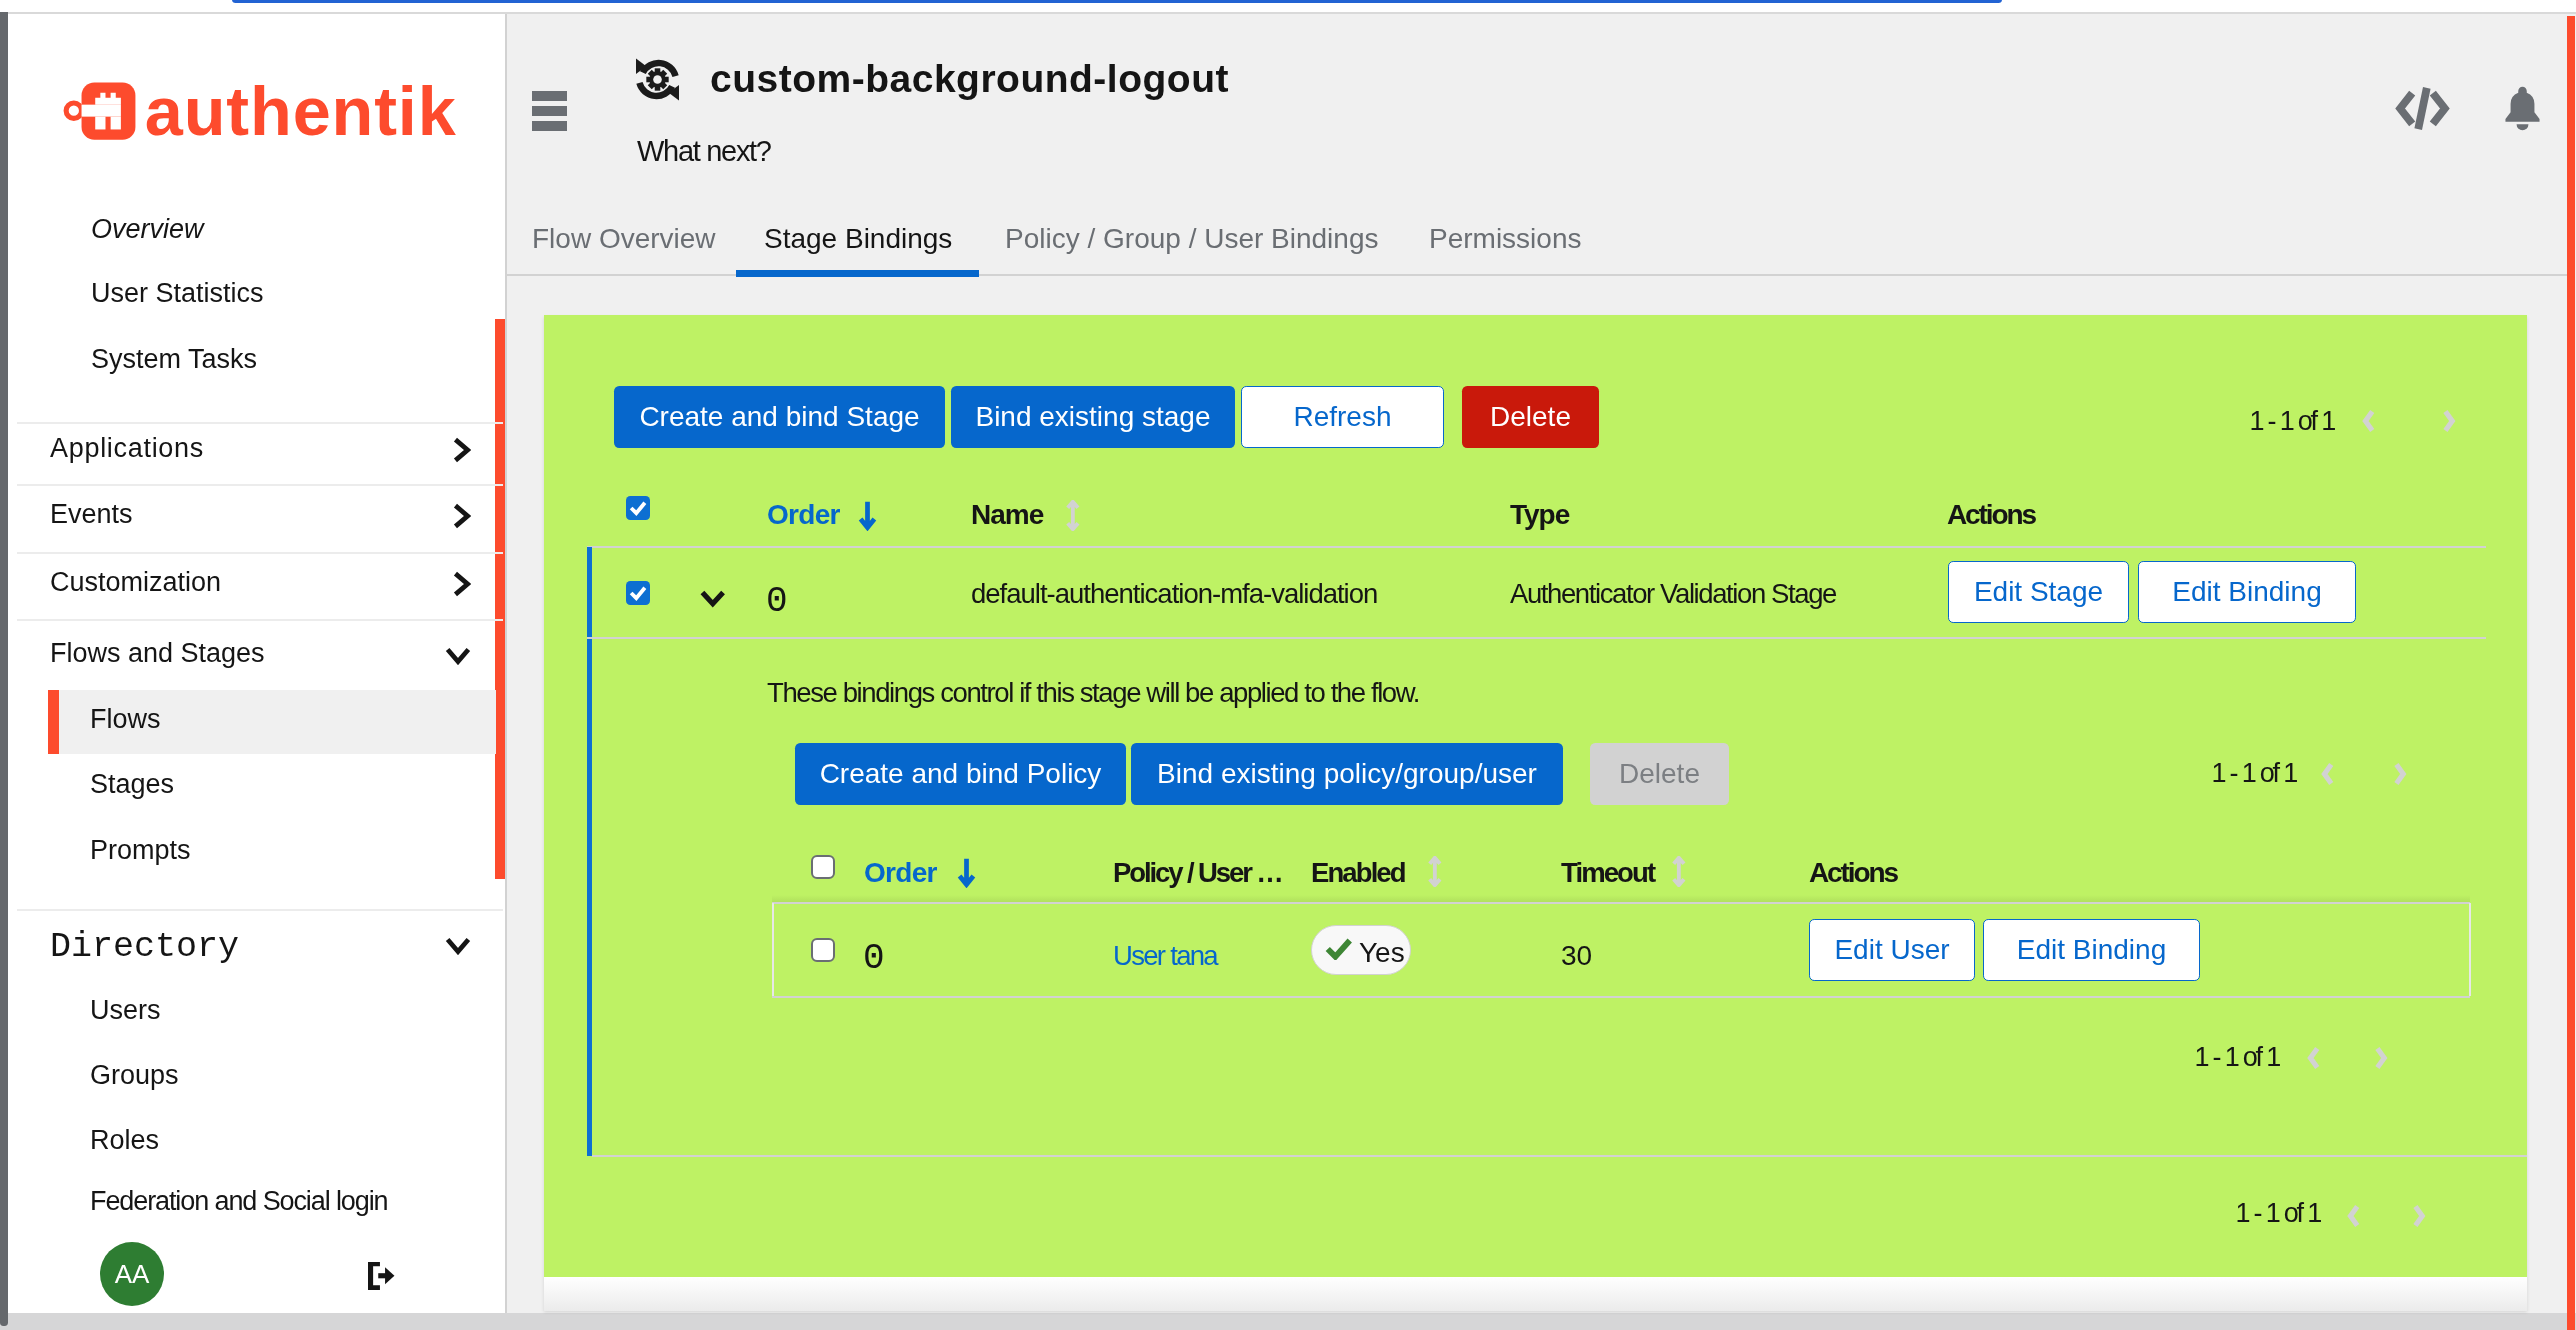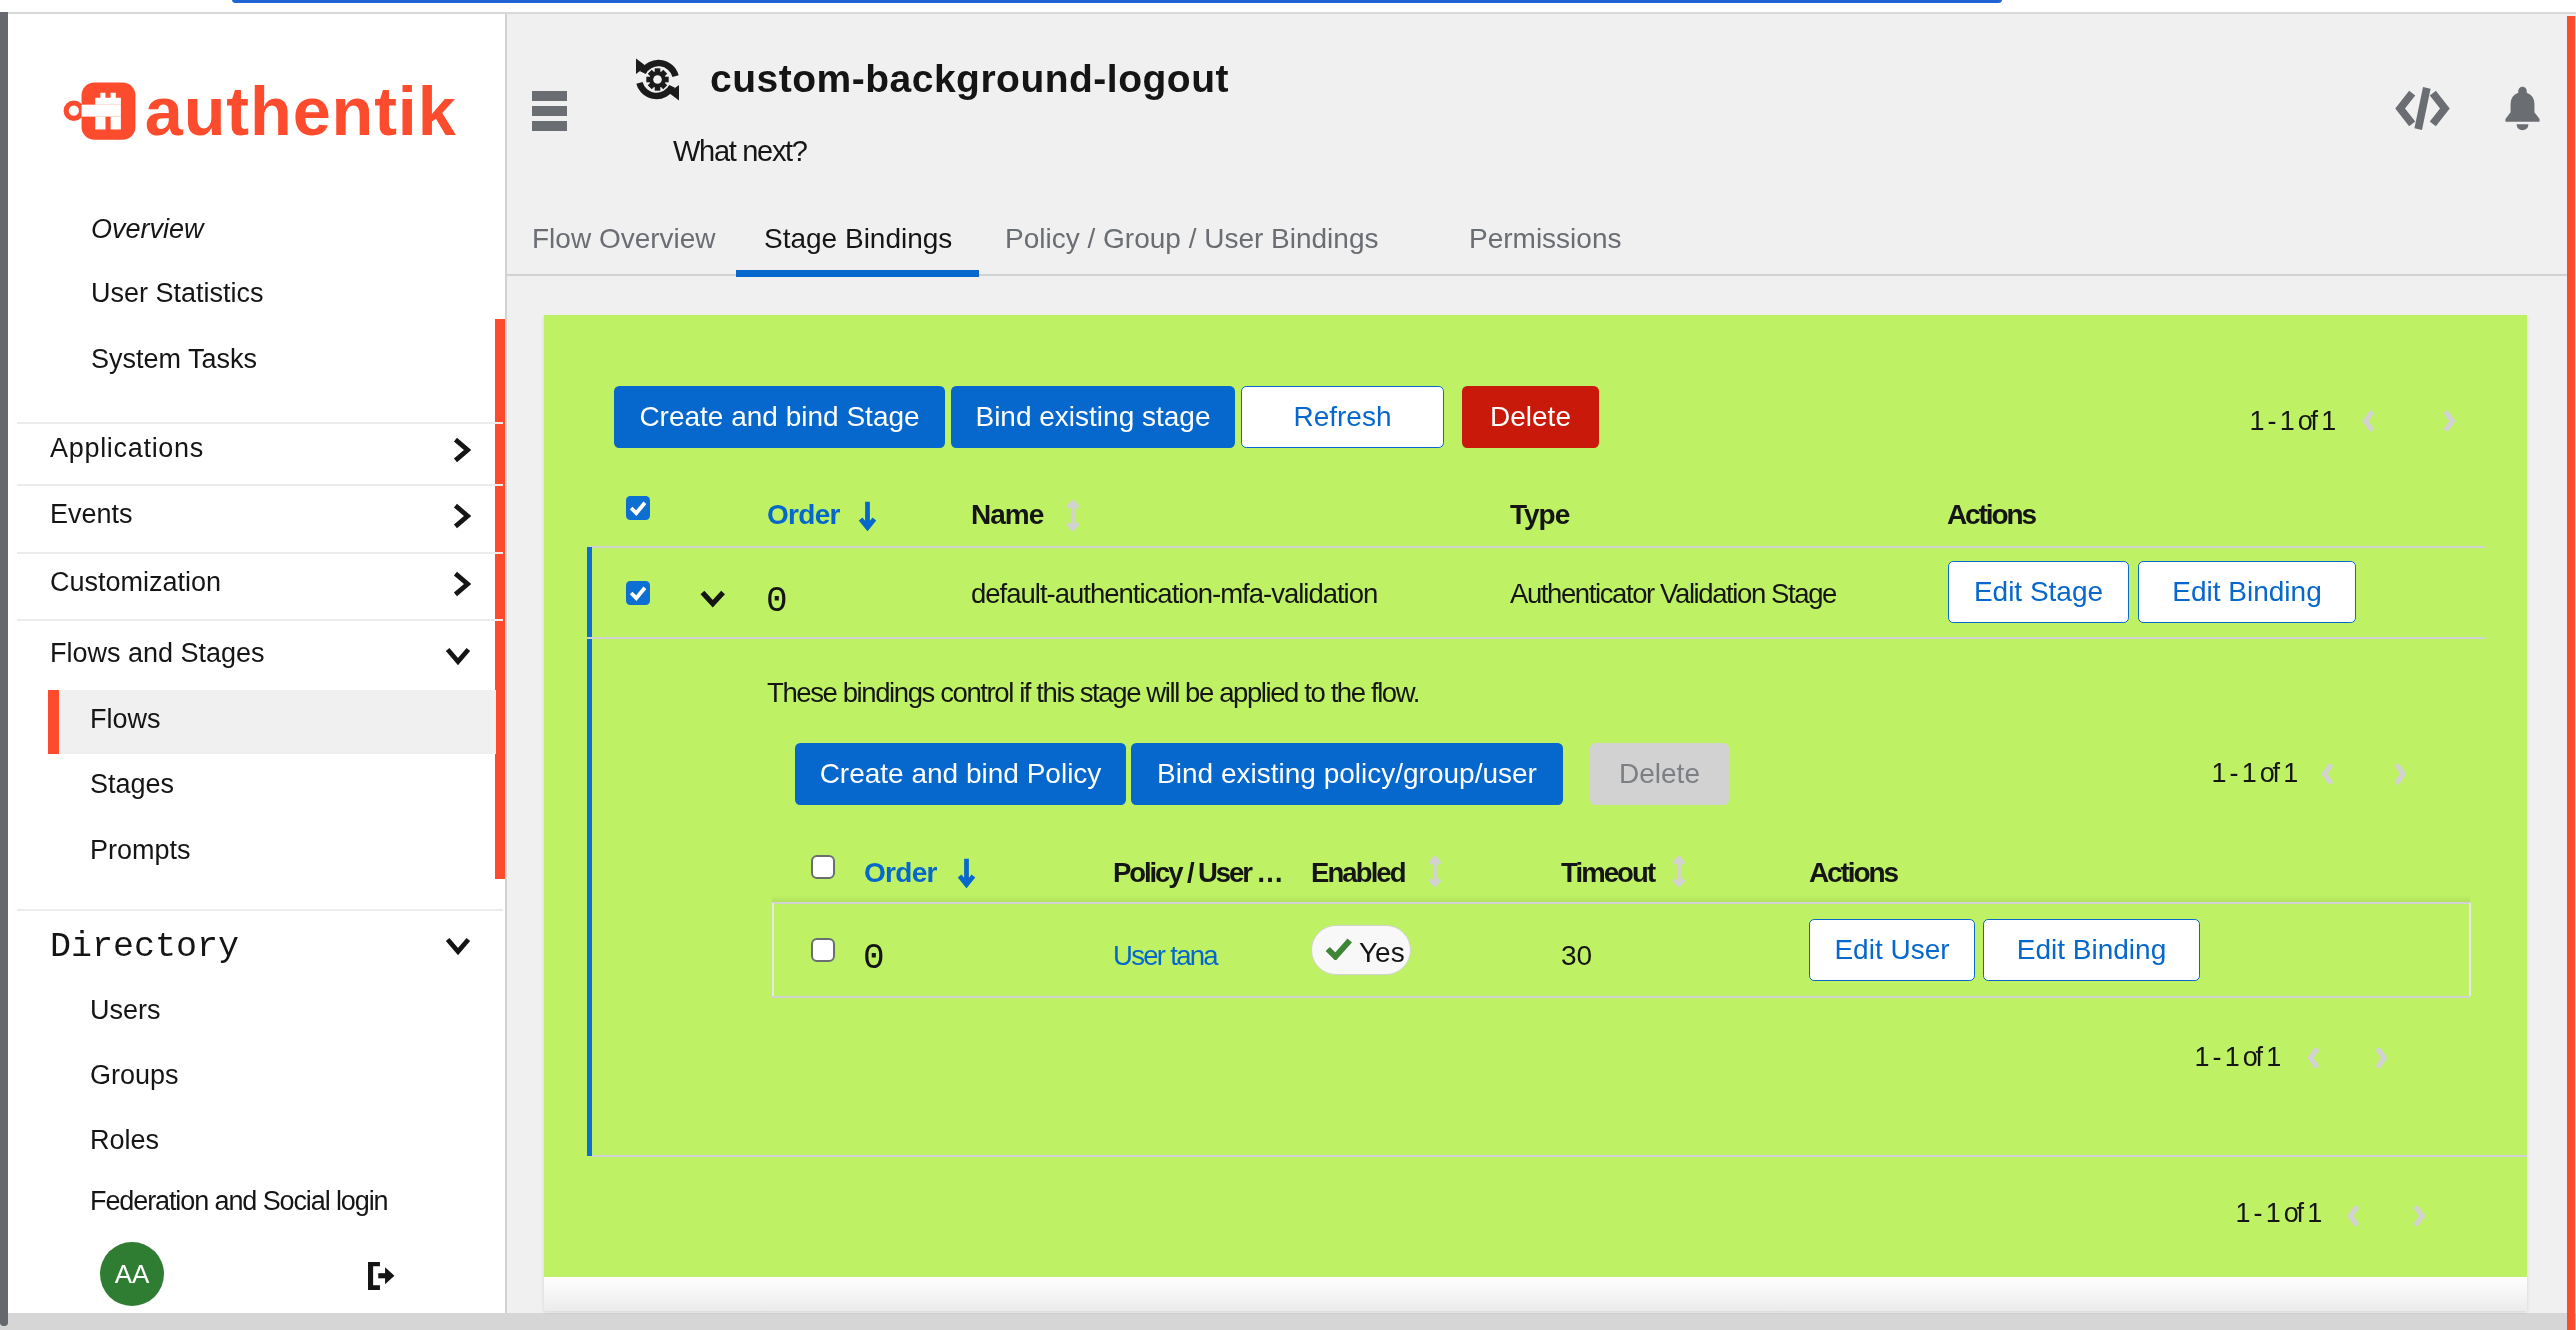--- a/index.html
+++ b/index.html
@@ -111,35 +111,35 @@
     <g stroke="#1b1b1b" stroke-width="6.5">
       <line x1="25" y1="12" x2="25" y2="38"></line>
       <line x1="12" y1="25" x2="38" y2="25"></line>
       <line x1="16" y1="16" x2="34" y2="34"></line>
       <line x1="34" y1="16" x2="16" y2="34"></line>
     </g>
     <circle cx="25" cy="25" r="9.5" fill="#1b1b1b"></circle>
     <circle cx="25" cy="25" r="5" fill="#f0f0f0"></circle>
   </svg>
   <div class="t" style="left:710px;top:59px;font-size:39px;font-weight:700;letter-spacing:0.5px;color:#151515;" id="ttl">custom-background-logout</div>
-  <div class="t" style="left:637px;top:137px;font-size:29px;letter-spacing:-1.3px;color:#151515;margin-left:36px;">What next?</div>
+  <div class="t" style="left:637px;top:137px;font-size:29px;letter-spacing:-1.3px;color:#151515;">What next?</div>
   <svg style="position:absolute;left:2395px;top:86px;" width="55" height="45" viewBox="0 0 64 52">
     <path d="M20 8 L6 26 L20 44" fill="none" stroke="#6a6e73" stroke-width="9"></path>
     <path d="M44 8 L58 26 L44 44" fill="none" stroke="#6a6e73" stroke-width="9"></path>
     <line x1="37" y1="2" x2="27" y2="50" stroke="#6a6e73" stroke-width="9"></line>
   </svg>
   <svg style="position:absolute;left:2502px;top:85px;" width="41" height="46" viewBox="0 0 48 54">
     <path d="M24 2 a5 5 0 0 1 5 5 v2 a14 14 0 0 1 9 13 v10 l6 8 v3 H4 v-3 l6-8 V22 a14 14 0 0 1 9-13 V7 a5 5 0 0 1 5-5 Z" fill="#6a6e73"></path>
     <path d="M17 46 a7 7 0 0 0 14 0 Z" fill="#6a6e73"></path>
   </svg>
 
   <div class="t" style="left:532px;top:225px;font-size:28px;color:#6a6e73;">Flow Overview</div>
   <div class="t" style="left:764px;top:225px;font-size:28px;color:#151515;">Stage Bindings</div>
   <div class="t" style="left:1005px;top:225px;font-size:28px;color:#6a6e73;">Policy / Group / User Bindings</div>
-  <div class="t" style="left:1429px;top:225px;font-size:28px;color:#6a6e73;margin-left:40px;">Permissions</div>
+  <div class="t" style="left:1429px;top:225px;font-size:28px;color:#6a6e73;">Permissions</div>
   <div class="hl" style="left:505px;top:274px;width:2063px;"></div>
   <div style="position:absolute;left:736px;top:270px;width:243px;height:6.9px;background:#0667cc;"></div>
 
   <div id="card" style="position:absolute;left:544px;top:315px;width:1983px;height:996px;background:#bef264;box-shadow:0 1.7px 3.4px rgba(3,3,3,0.12);">
 
     <div class="btn" style="left:70px;top:71px;width:331px;">Create and bind Stage</div>
     <div class="btn" style="left:407px;top:71px;width:284px;">Bind existing stage</div>
     <div class="btn outl" style="left:697px;top:71px;width:203px;">Refresh</div>
     <div class="btn red" style="left:918px;top:71px;width:137px;">Delete</div>
     <div class="pgtext" style="right:193px;top:93px;">1 - 1 of 1</div>

